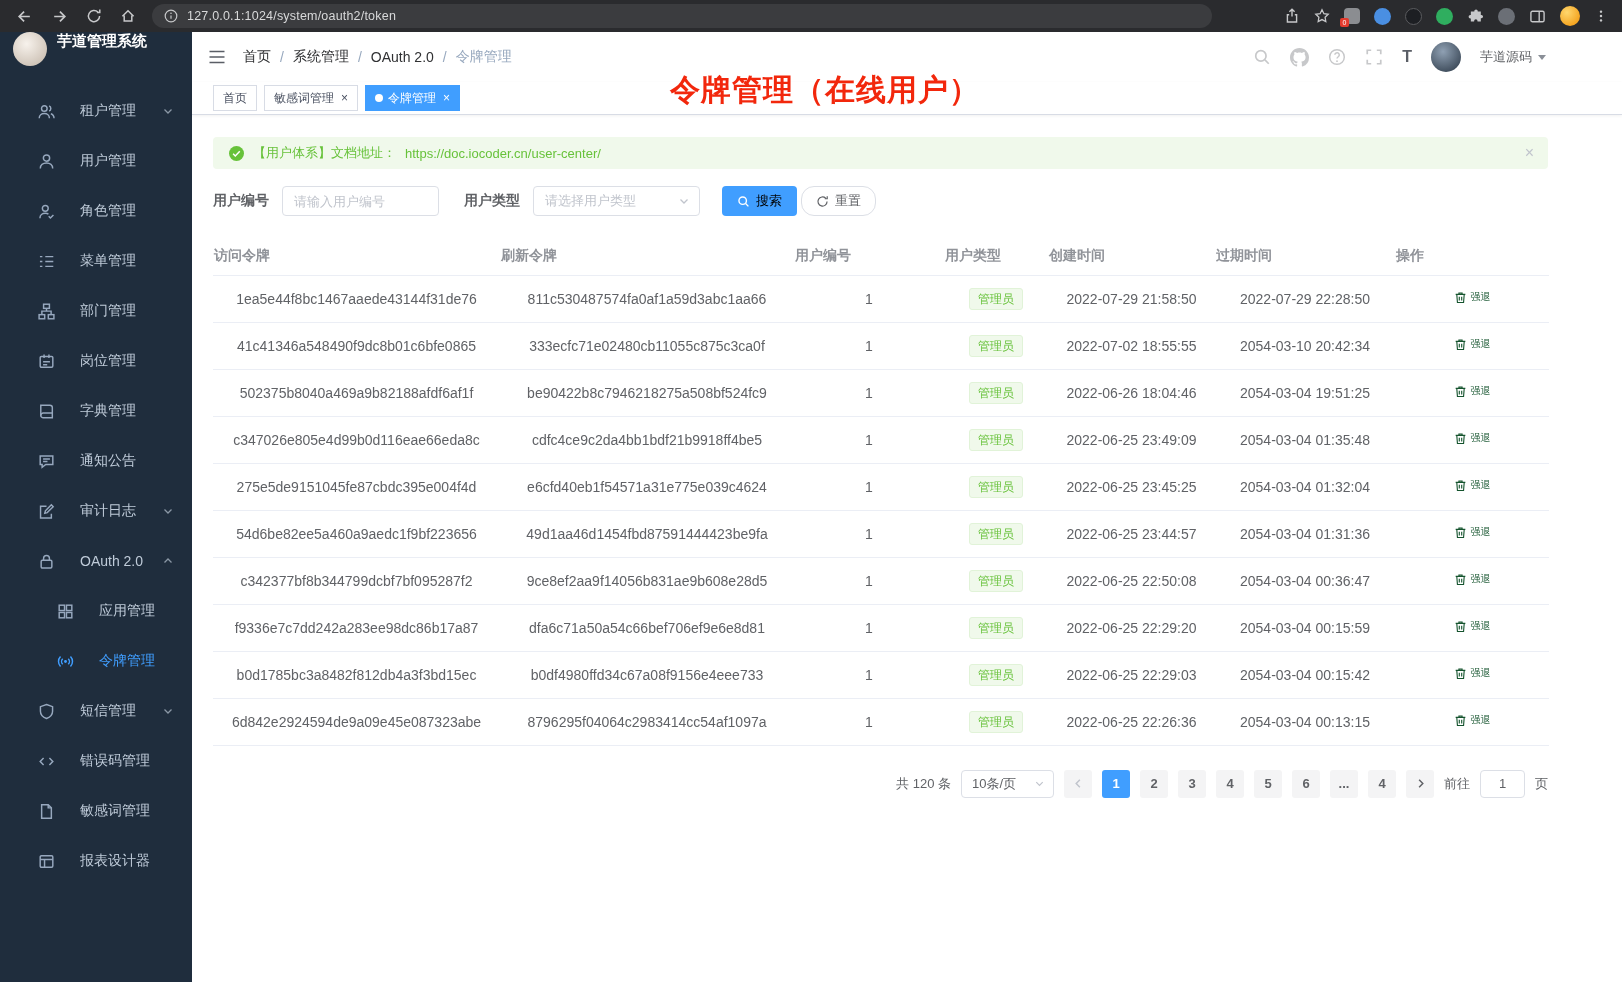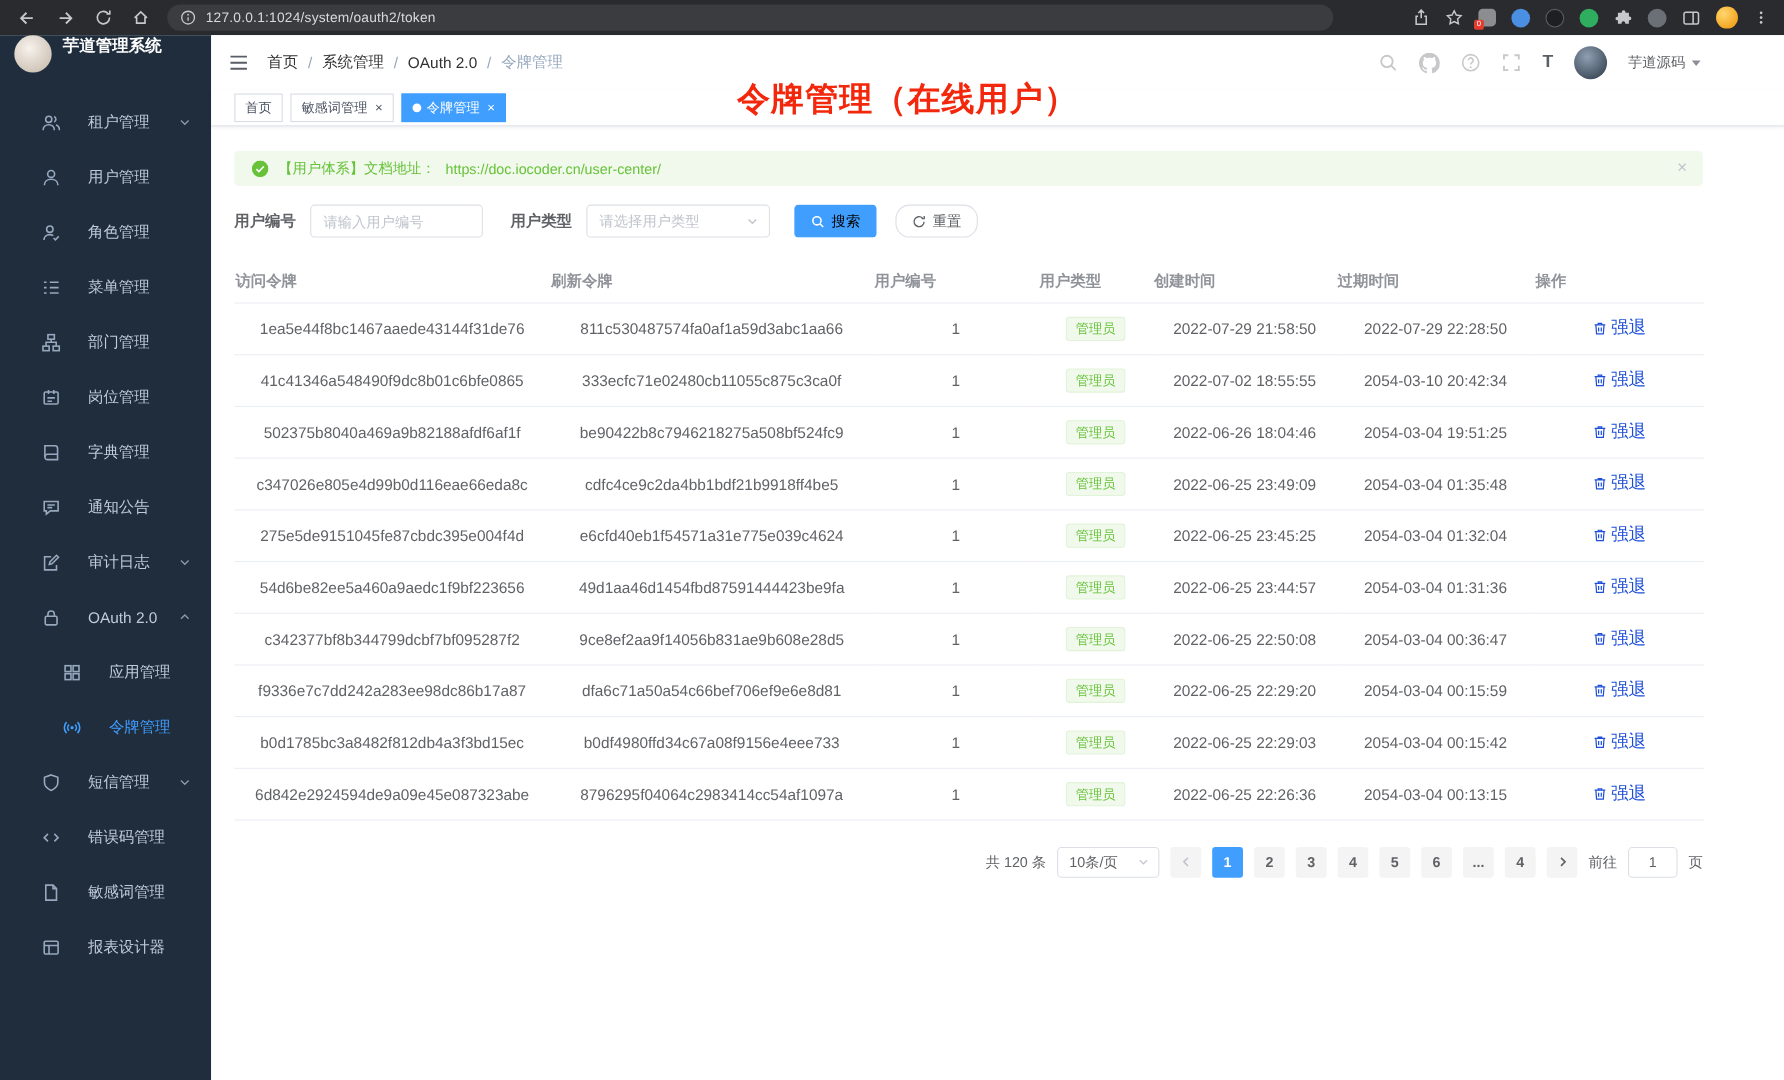--- a/index.html
+++ b/index.html
@@ -76,28 +76,28 @@
   .alert-close { position: absolute; right: 14px; color: #c0c4cc; font-size: 16px; cursor: pointer; line-height: 1; }
 
   .filters { margin-top: 17px; display: flex; align-items: center; font-size: 14px; color: #606266; }
   .f-label { font-weight: 700; margin-right: 13px; }
   .f-label.second { margin-left: 25px; }
   .f-input { width: 157px; height: 30px; border: 1px solid #dcdfe6; border-radius: 4px; padding: 0 11px; font-size: 13px; color: #606266; outline: none; font-family: inherit; }
   .f-input::placeholder { color: #c0c4cc; }
   .f-select { width: 167px; height: 30px; border: 1px solid #dcdfe6; border-radius: 4px; display: flex; align-items: center; justify-content: space-between; padding: 0 9px 0 11px; font-size: 13px; color: #c0c4cc; cursor: pointer; background: #fff; }
   .btn { height: 30px; border-radius: 4px; font-size: 13px; display: inline-flex; align-items: center; gap: 6px; padding: 0 14px; cursor: pointer; border: 1px solid transparent; font-family: inherit; }
   .btn-primary { background: #409eff; color: #000000; margin-left: 22px; font-family: Liberation Mono, monospace; }
-  .btn-plain { background: #fff; border-color: #dcdfe6; color: #606266; margin-left: 17px; border-radius: 13px; }
+  .btn-plain { background: #fff; border-color: #dcdfe6; color: #606266; margin-left: 4px; border-radius: 13px; }
 
   .table-wrap { margin-top: 22px; }
   table { width: 100%; border-collapse: collapse; table-layout: fixed; }
   thead th { height: 37px; font-size: 14px; font-weight: 600; color: #909399; text-align: left; border-bottom: 1px solid #ebeef5; }
   tbody td { height: 47px; font-size: 14px; color: #606266; text-align: center; border-bottom: 1px solid #ebeef5; overflow: hidden; white-space: nowrap; }
   .tag-success { display: inline-block; height: 22px; line-height: 21px; padding: 0 8px; background: #f0f9eb; border: 1px solid #e1f3d8; color: #67c23a; font-size: 12px; border-radius: 3px; }
-  .action-link { color: #1d4ed8; font-size: 16px; display: inline-flex; align-items: center; gap: 4px; cursor: pointer; text-decoration: none; }
+  .action-link { color: #14532d; font-size: 10px; display: inline-flex; align-items: center; gap: 4px; cursor: pointer; text-decoration: none; }
 
   .pagination { margin-top: 24px; display: flex; align-items: center; justify-content: flex-end; gap: 10px; font-size: 13px; color: #606266; }
   .pg-size { width: 93px; height: 28px; border: 1px solid #dcdfe6; border-radius: 4px; display: flex; align-items: center; justify-content: space-between; padding: 0 8px 0 10px; cursor: pointer; background: #fff; }
   .pg-btn { min-width: 28px; height: 28px; border: none; border-radius: 3px; background: #f4f4f5; color: #606266; font-size: 13px; font-weight: 600; display: inline-flex; align-items: center; justify-content: center; cursor: pointer; font-family: inherit; padding: 0 4px; }
   .pg-btn.active { background: #409eff; color: #fff; }
   .pg-prev { color: #c0c4cc; }
   .pg-goto { width: 45px; height: 28px; border: 1px solid #dcdfe6; border-radius: 4px; text-align: center; font-size: 13px; color: #606266; outline: none; font-family: inherit; }
 </style>
 </head>
 <body>

